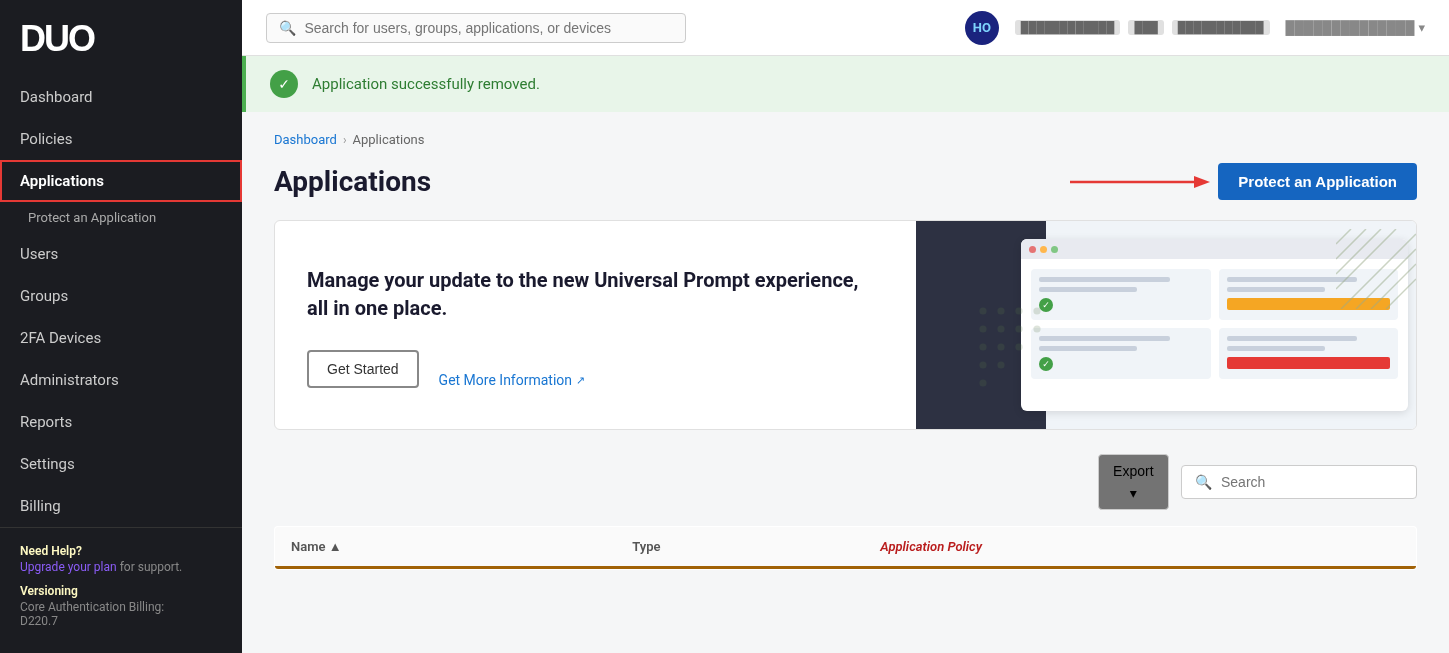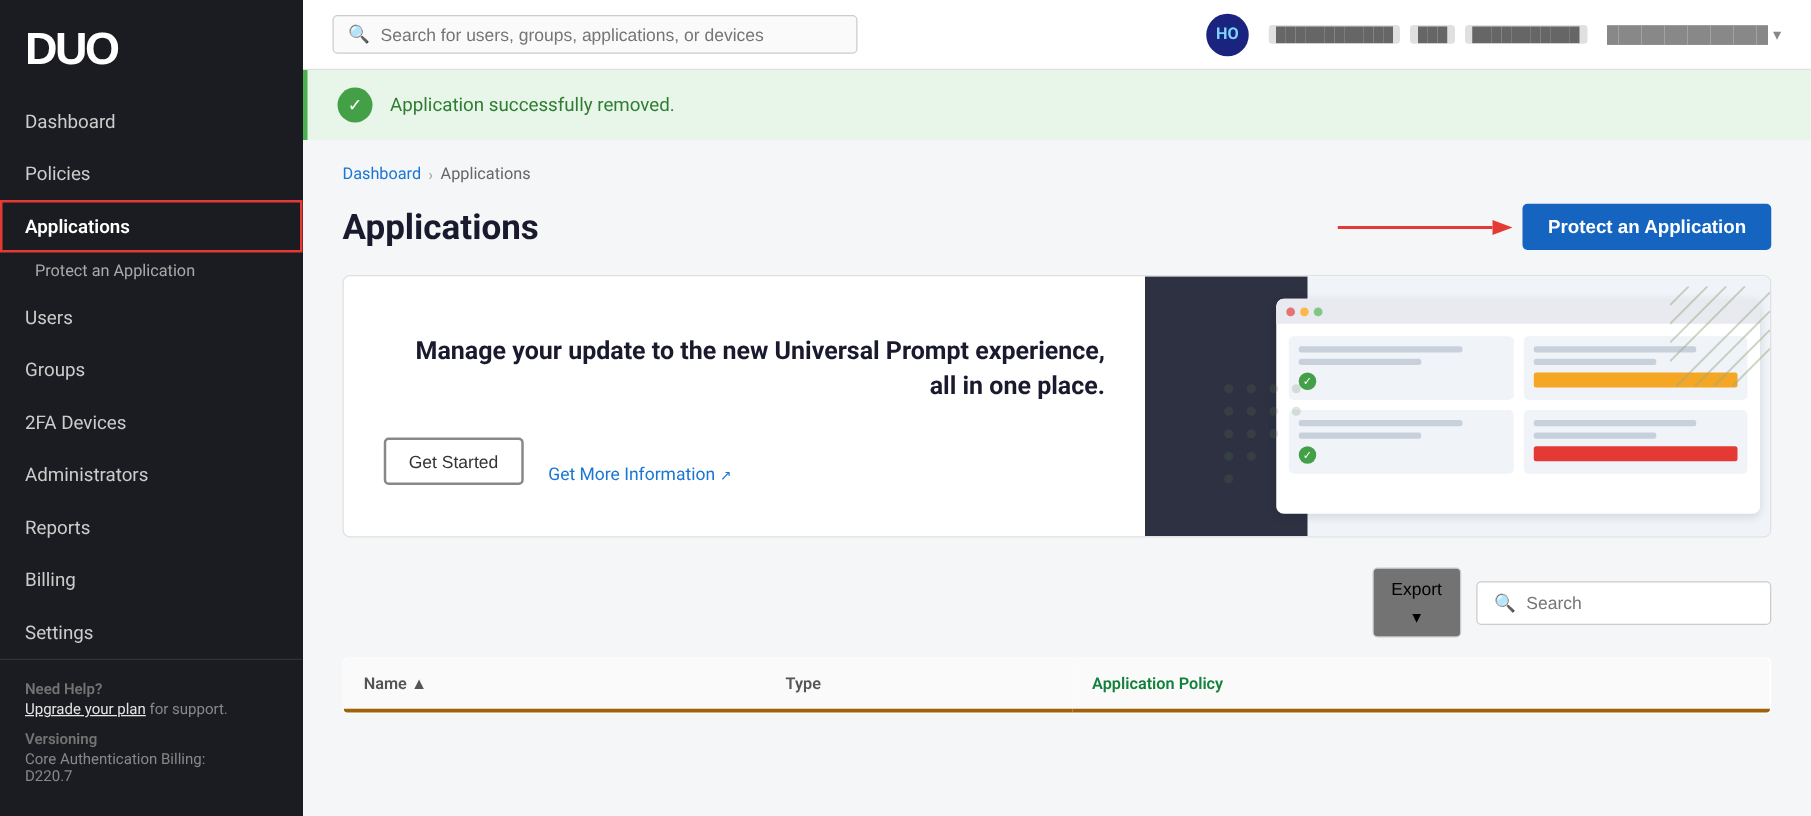--- a/index.html
+++ b/index.html
@@ -7,23 +7,23 @@
 
     
     .sidebar { width: 242px; min-width: 242px; background: #1b1c21; color: #fff; display: flex; flex-direction: column; height: 653px; overflow-y: auto; }
     .sidebar-logo { padding: 18px 20px 16px; }
     .logo-text { font-size: 36px; font-weight: 900; color: #fff; letter-spacing: -2px; font-family: Arial Black, sans-serif; }
     .sidebar-nav { flex: 1; }
     .sidebar-item { display: block; padding: 12px 20px; color: #ccc; text-decoration: none; font-size: 15px; cursor: pointer; }
     .sidebar-item.active { color: #fff; font-weight: 600; border: 2px solid #e53935; padding: 10px 18px; }
     .sidebar-item.sub { padding: 8px 20px 8px 28px; font-size: 13px; color: #aaa; }
     .sidebar-footer { padding: 16px 20px; font-size: 12px; color: #888; border-top: 1px solid #333; margin-top: auto; }
-    .sidebar-footer a { color: #e5e5e5; text-decoration: underline; cursor: pointer; }
+    .sidebar-footer a { color: #8b5cf6; cursor: pointer; }
     .sidebar-footer .footer-section { margin-bottom: 10px; }
-    .sidebar-footer .footer-bold { color: #737373; font-weight: 600; font-size: 12px; margin-bottom: 2px; }
+    .sidebar-footer .footer-bold { color: #fef9c3; font-weight: 600; font-size: 12px; margin-bottom: 2px; }
 
     
     .main { flex: 1; display: flex; flex-direction: column; overflow: hidden; }
 
     
     .topbar { background: #fff; border-bottom: 1px solid #e0e0e0; padding: 10px 24px; display: flex; align-items: center; gap: 16px; min-height: 56px; }
     .search-bar { flex: 1; max-width: 420px; display: flex; align-items: center; border: 1px solid #ccc; border-radius: 4px; padding: 6px 12px; background: #fafafa; }
     .search-bar input { border: none; background: transparent; outline: none; font-size: 14px; color: #14532d; width: 100%; }
     .search-icon-top { color: #888; margin-right: 8px; font-size: 14px; }
     .topbar-right { display: flex; align-items: center; gap: 16px; margin-left: auto; }
@@ -53,61 +53,61 @@
     .page-title { font-size: 28px; font-weight: 700; color: #1a1a2e; }
 
     
     .header-right { display: flex; align-items: center; gap: 0; }
     .red-arrow { display: flex; align-items: center; margin-right: 8px; }
     .protect-btn { background: #1565c0; color: #fff; border: none; border-radius: 4px; padding: 10px 20px; font-size: 15px; font-weight: 600; cursor: pointer; white-space: nowrap; }
 
     
     .promo-section { background: #fff; border: 1px solid #e0e0e0; border-radius: 6px; margin-bottom: 24px; display: flex; overflow: hidden; min-height: 210px; }
     .promo-left { flex: 1; padding: 32px 32px 28px; display: flex; flex-direction: column; justify-content: center; }
-    .promo-title { font-size: 20px; font-weight: 700; color: #1a1a2e; margin-bottom: 28px; line-height: 1.4; text-align: right; }
+    .promo-title { font-size: 20px; font-weight: 700; color: #1a1a2e; margin-bottom: 28px; line-height: 1.4; }
     .promo-actions { display: flex; align-items: flex-end; gap: 20px; }
     .get-started-btn { border: 2px solid #888; background: #fff; color: #333; padding: 9px 18px; border-radius: 4px; font-size: 14px; font-weight: 500; cursor: pointer; }
     .get-more-link { color: #1976d2; text-decoration: none; font-size: 14px; display: flex; align-items: center; gap: 4px; cursor: pointer; }
     .external-icon { font-size: 11px; }
     .promo-right { width: 500px; background: #f0f4f8; position: relative; overflow: hidden; display: flex; align-items: center; justify-content: center; }
     .mock-dark-panel { position: absolute; left: 0; top: 0; width: 130px; height: 100%; background: #2d3142; }
     .dots-pattern { position: absolute; bottom: 20px; left: 60px; width: 120px; height: 120px; opacity: 0.4; }
     .grid-pattern { position: absolute; top: 10px; right: 0; width: 80px; height: 80px; opacity: 0.4; }
 
     
     .table-controls { display: flex; align-items: center; justify-content: flex-end; gap: 12px; margin-bottom: 16px; }
     .export-btn { border: 1px solid #ccc; background: #737373; padding: 8px 14px; border-radius: 4px; font-size: 14px; cursor: pointer; display: flex; align-items: center; gap: 6px; flex-direction: column; }
     .search-table { border: 1px solid #ccc; background: #fff; padding: 8px 14px; border-radius: 4px; font-size: 14px; display: flex; align-items: center; gap: 8px; min-width: 200px; }
     .search-table input { border: none; outline: none; font-size: 14px; color: #555; flex: 1; background: transparent; }
 
     
     .data-table { width: 100%; border-collapse: collapse; background: #fff; border: 1px solid #e0e0e0; border-radius: 4px; overflow: hidden; }
     .data-table th { padding: 12px 16px; text-align: left; font-size: 13px; color: #555; font-weight: 600; border-bottom: 4px solid #a16207; background: #fafafa; }
     .data-table th.sortable { cursor: pointer; }
-    .data-table th.link { color: #15803d; cursor: pointer; text-decoration: none; }
+    .data-table th.link { color: #b91c1c; cursor: pointer; text-decoration: none; font-style: italic; }
   </style>
 </head>
 <body>
 
 <nav class="sidebar">
   <div class="sidebar-logo">
     <div class="logo-text">DUO</div>
   </div>
   <div class="sidebar-nav">
     <a class="sidebar-item">Dashboard</a>
     <a class="sidebar-item">Policies</a>
     <a class="sidebar-item active">Applications</a>
     <a class="sidebar-item sub">Protect an Application</a>
     <a class="sidebar-item">Users</a>
     <a class="sidebar-item">Groups</a>
     <a class="sidebar-item">2FA Devices</a>
     <a class="sidebar-item">Administrators</a>
     <a class="sidebar-item">Reports</a>
+    <a class="sidebar-item">Settings</a>
     <a class="sidebar-item">Billing</a>
-    <a class="sidebar-item">Settings</a>
   </div>
   <div class="sidebar-footer">
     <div class="footer-section">
       <div class="footer-bold">Need Help?</div>
       <div>
         <a>Upgrade your plan</a>
         <span> for support.</span>
       </div>
     </div>
     <div class="footer-section">

